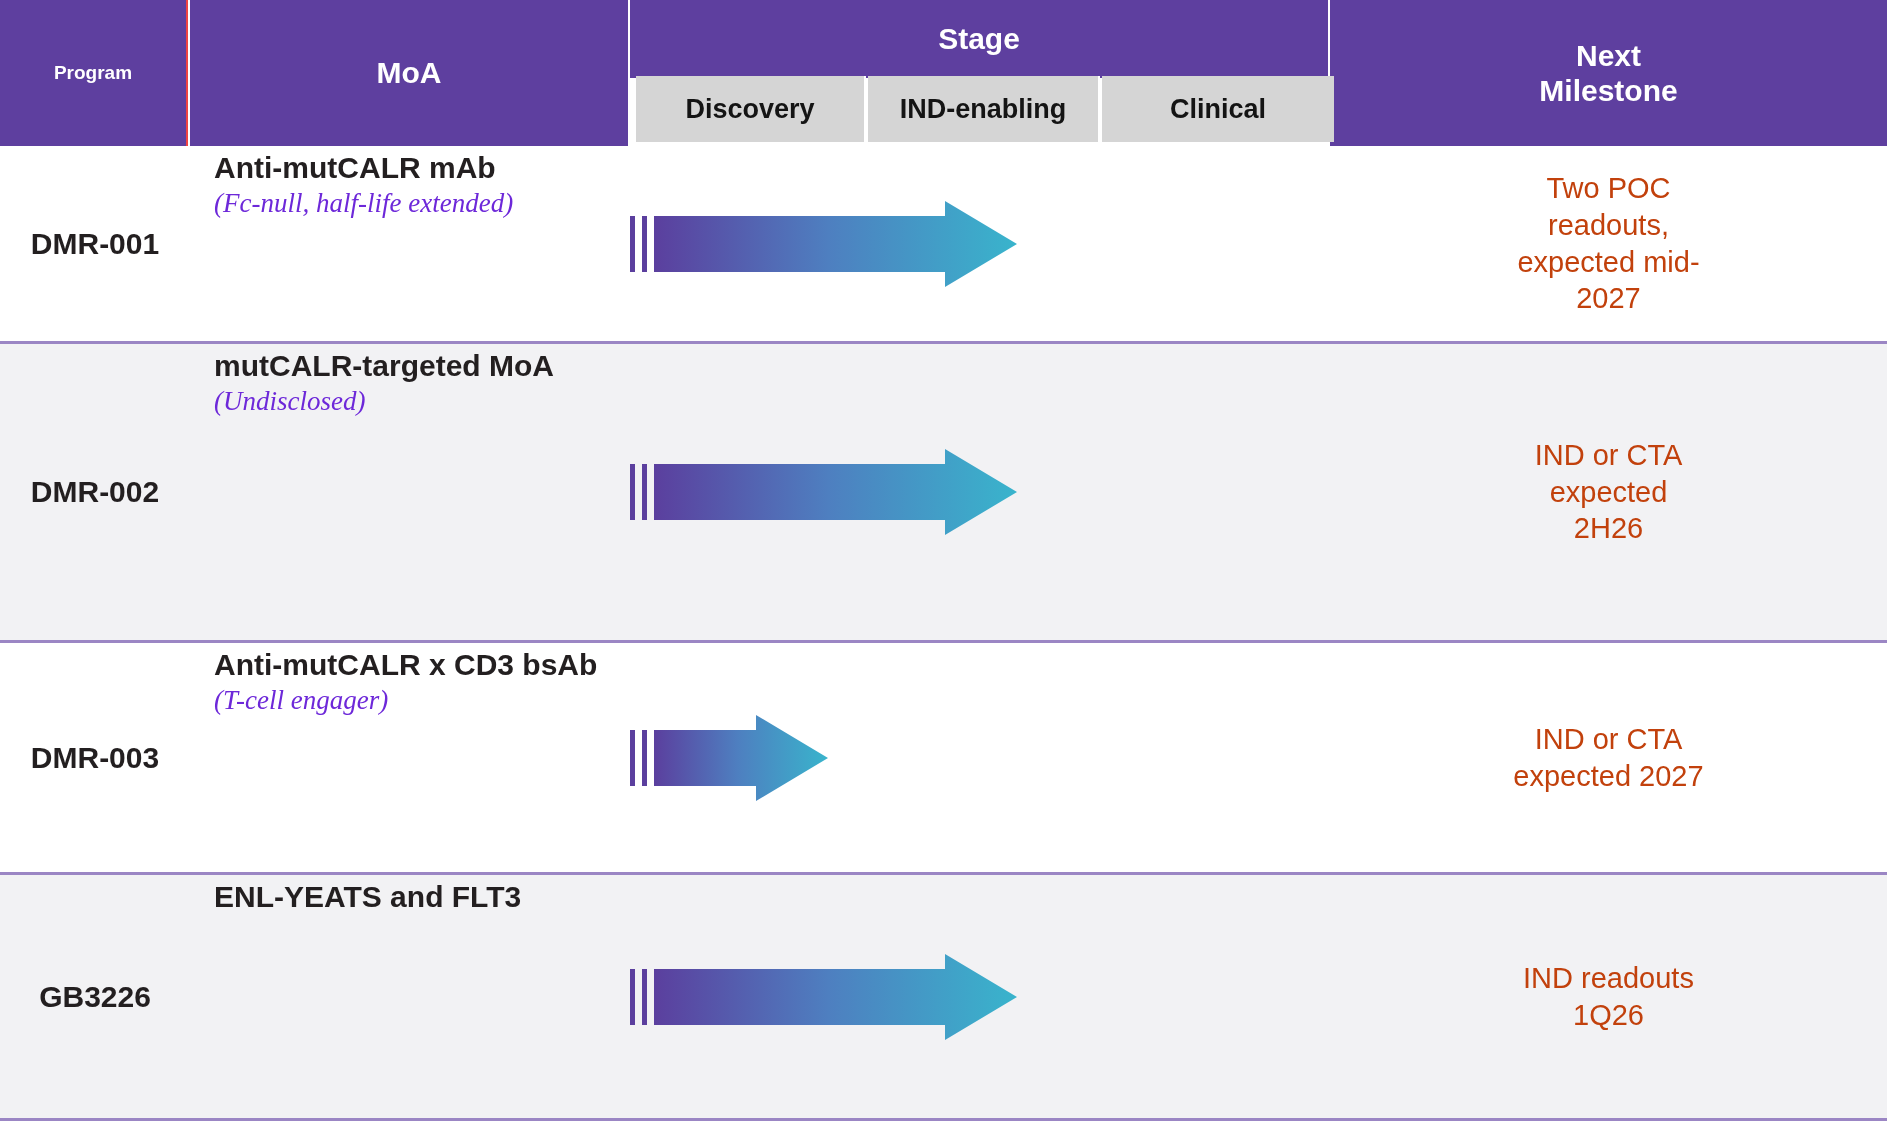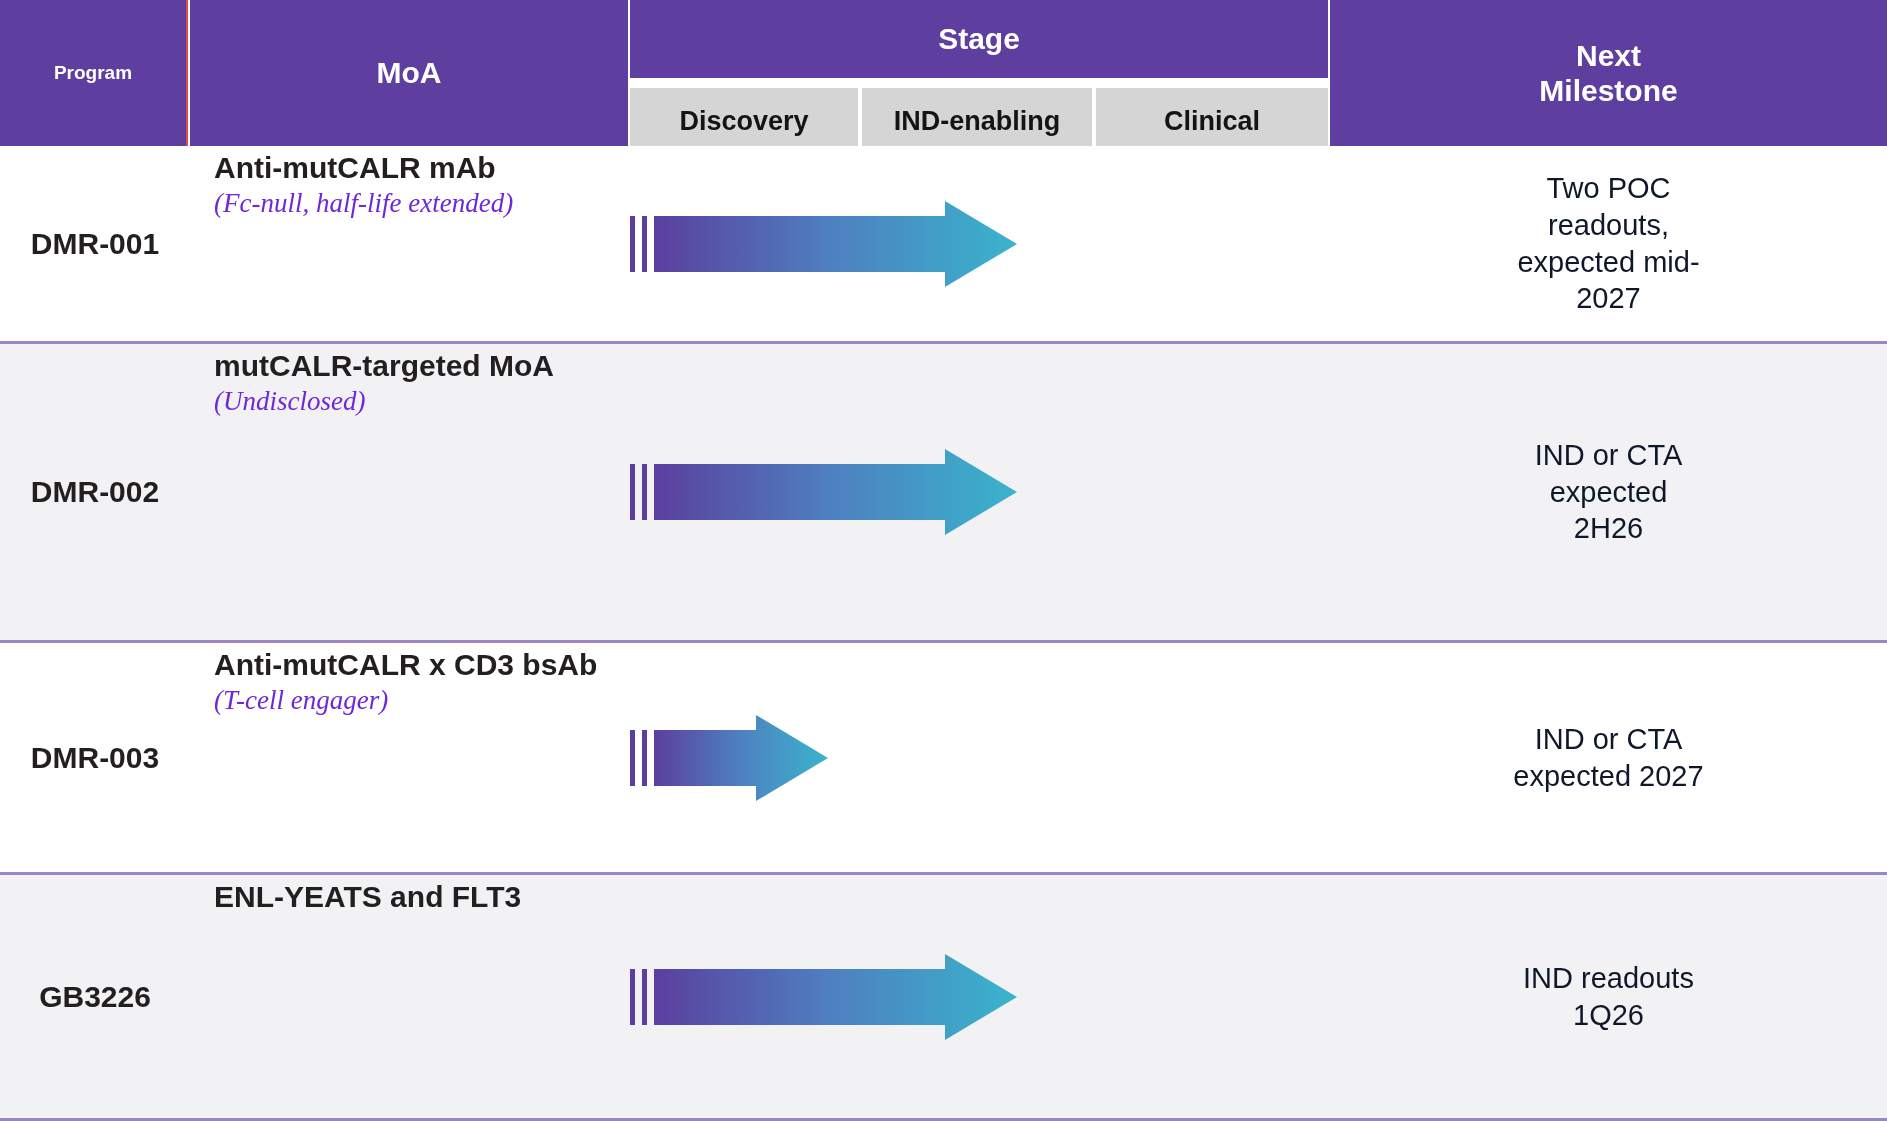--- a/index.html
+++ b/index.html
@@ -7,37 +7,37 @@
 
   #pipeline{position:relative;width:1887px;height:1121px;overflow:hidden;background:#fff;}
 
   
   .hdr{position:absolute;left:0;top:0;width:1887px;height:146px;}
   .hdr-cell{position:absolute;background:#5e3f9f;color:#ffffff;display:flex;align-items:center;justify-content:center;text-align:center;font-weight:bold;box-sizing:border-box;}
   .hdr-program{left:0;top:0;width:188px;height:146px;font-size:19px;border-right:2px solid #ef4444;}
   .hdr-moa{left:190px;top:0;width:438px;height:146px;font-size:30px;}
   .hdr-stage{left:630px;top:0;width:698px;height:78px;font-size:30px;}
   .hdr-next{left:1330px;top:0;width:557px;height:146px;font-size:30px;line-height:1.18;}
-  .hdr-sub{position:absolute;top:88px;height:66px;background:#d5d5d5;color:#141414;display:flex;align-items:center;justify-content:center;font-size:27px;font-weight:bold;box-sizing:border-box;}
+  .hdr-sub{position:absolute;top:76px;height:66px;background:#d5d5d5;color:#141414;display:flex;align-items:center;justify-content:center;font-size:27px;font-weight:bold;box-sizing:border-box;margin-left:6px;}
   .sub-0{left:630px;width:230px;border-right:2px solid #ffffff;}
   .sub-1{left:862px;width:232px;border-right:2px solid #ffffff;}
   .sub-2{left:1096px;width:232px;}
 
   
   .row{position:absolute;left:0;width:1887px;box-sizing:border-box;}
   .row.shaded{background:#f2f2f4;border-top:3px solid #9b86c4;border-bottom:3px solid #9b86c4;}
   .row.plain{background:#ffffff;}
 
   .cell-program{position:absolute;left:0;width:190px;top:0;bottom:0;display:flex;align-items:center;justify-content:center;
                 font-size:30px;font-weight:bold;color:#231f20;text-align:right;}
   .cell-moa{position:absolute;left:196px;width:432px;top:4px;bottom:0;display:flex;flex-direction:column;align-items:flex-start;justify-content:flex-start;padding-left:18px;box-sizing:border-box;}
   .moa-title{font-size:30px;font-weight:bold;color:#231f20;line-height:1.22;white-space:nowrap;}
   .moa-sub{font-size:27px;font-style:italic;color:#6d28d9;line-height:1.22;white-space:nowrap;font-family:Liberation Serif, serif;}
   .cell-next{position:absolute;left:1330px;width:557px;top:0;bottom:0;display:flex;align-items:center;justify-content:center;
-             text-align:center;font-size:29px;color:#0f172a;line-height:1.26;padding:0 24px;box-sizing:border-box;}
+             text-align:center;font-size:29px;color:#c2410c;line-height:1.26;padding:0 24px;box-sizing:border-box;}
 
   .arrow-wrap{position:absolute;left:630px;width:700px;top:0;bottom:0;}
   .arrow-svg{position:absolute;left:0;top:50%;transform:translateY(-50%);}
 </style>
 </head>
 <body>
 
 <div id="pipeline">
 
   <div class="hdr">

